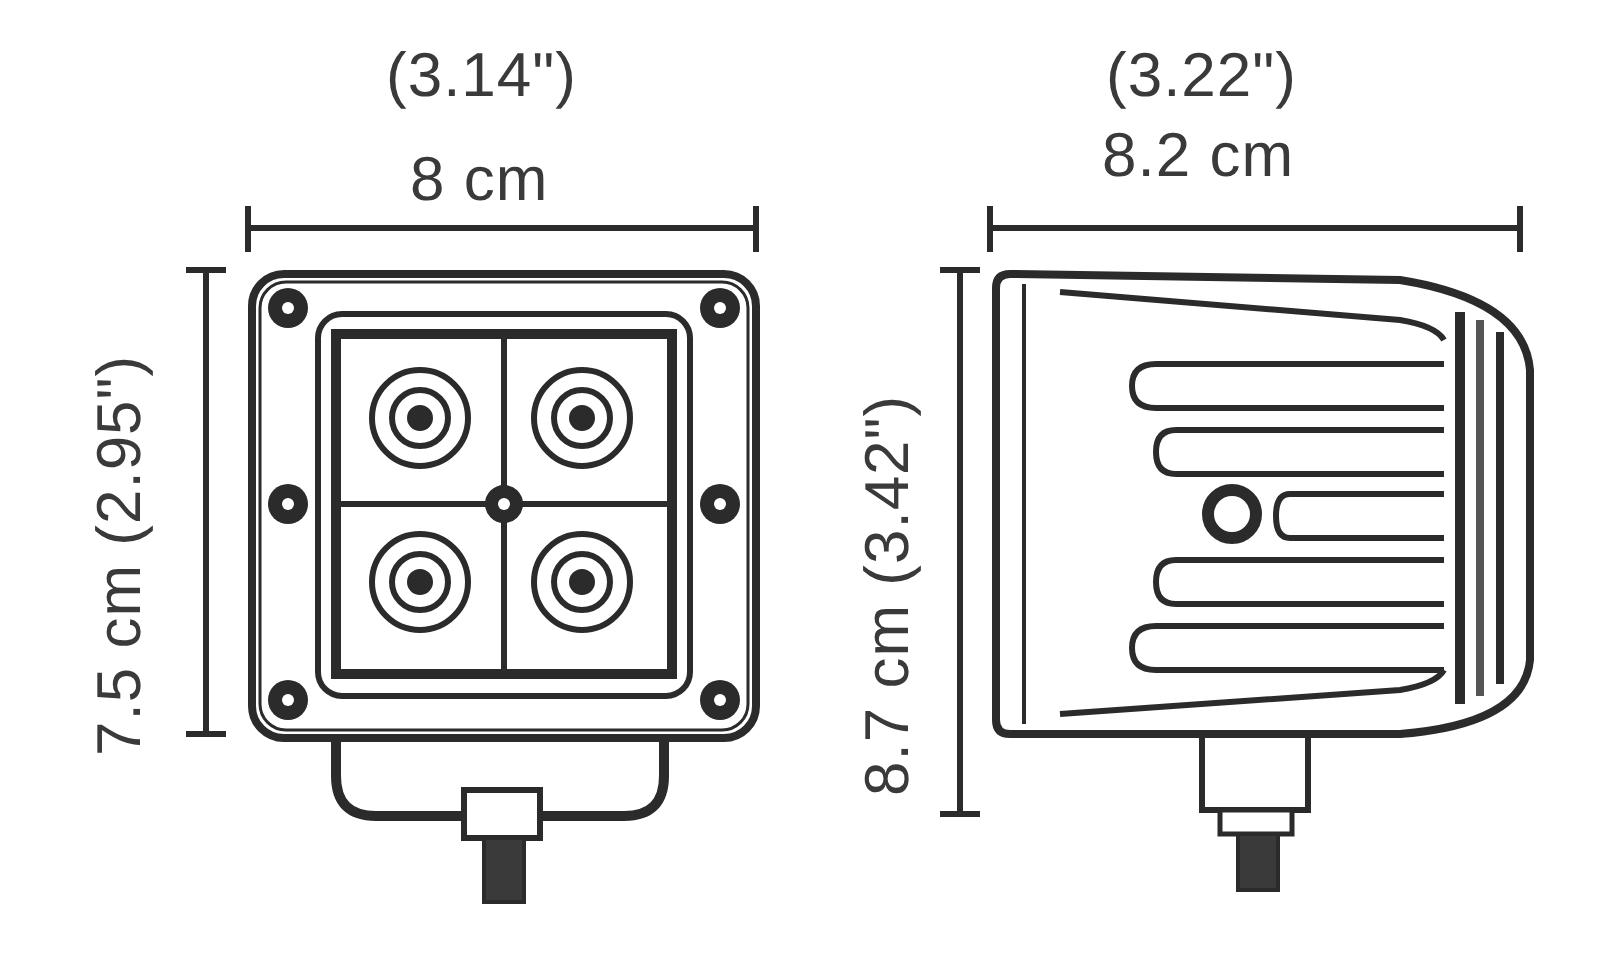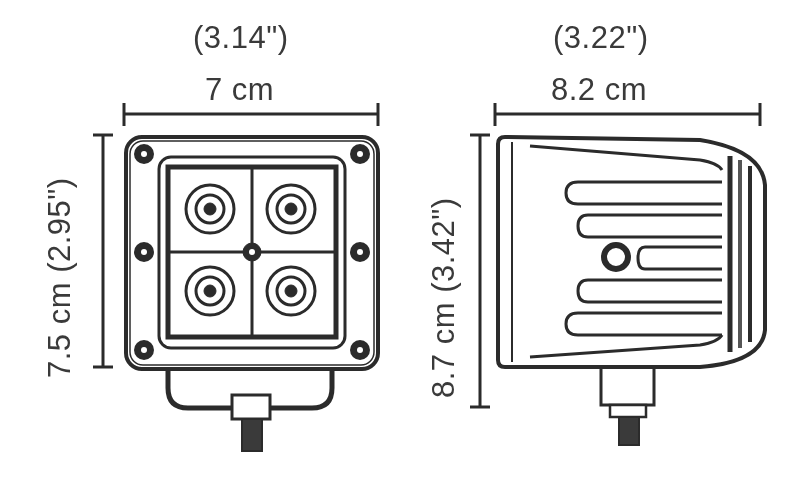--- a/index.html
+++ b/index.html
@@ -5,25 +5,25 @@
   html, body { margin:0; padding:0; background:#ffffff; }
   body { width:800px; height:477px; position:relative; overflow:hidden; font-family:"Liberation Sans", sans-serif; }
   .label { position:absolute; color:#3a3a3a; font-size:31px; line-height:1; white-space:nowrap; letter-spacing:0.5px; }
   .vlabel { position:absolute; color:#3a3a3a; font-size:31px; line-height:1; white-space:nowrap; transform-origin:0 0; transform:rotate(-90deg); letter-spacing:0.5px; }
   svg { position:absolute; left:0; top:0; }
 </style>
 </head>
 <body>
 
 <div class="label" style="left:193px; top:22px;">(3.14")</div>
-<div class="label" style="left:205px; top:74px;">7 cm</div>
+<div class="label" style="left:205px; top:74px;">8 cm</div>
 <div class="vlabel" style="left:44px; top:378px;">7.5 cm  (2.95")</div>
 
 <div class="label" style="left:553px; top:22px;">(3.22")</div>
-<div class="label" style="left:551px; top:74px;">8.2 cm</div>
+<div class="label" style="left:551px; top:62px;">8.2 cm</div>
 <div class="vlabel" style="left:428px; top:398px;">8.7 cm  (3.42")</div>
 
 <svg width="800" height="477" viewBox="0 0 800 477">
 
   <g stroke="#2b2b2b" stroke-width="3">
     <line x1="124" y1="114" x2="378" y2="114"></line>
     <line x1="124" y1="103" x2="124" y2="126"></line>
     <line x1="378" y1="103" x2="378" y2="126"></line>
   </g>
   <g stroke="#2b2b2b" stroke-width="3">

